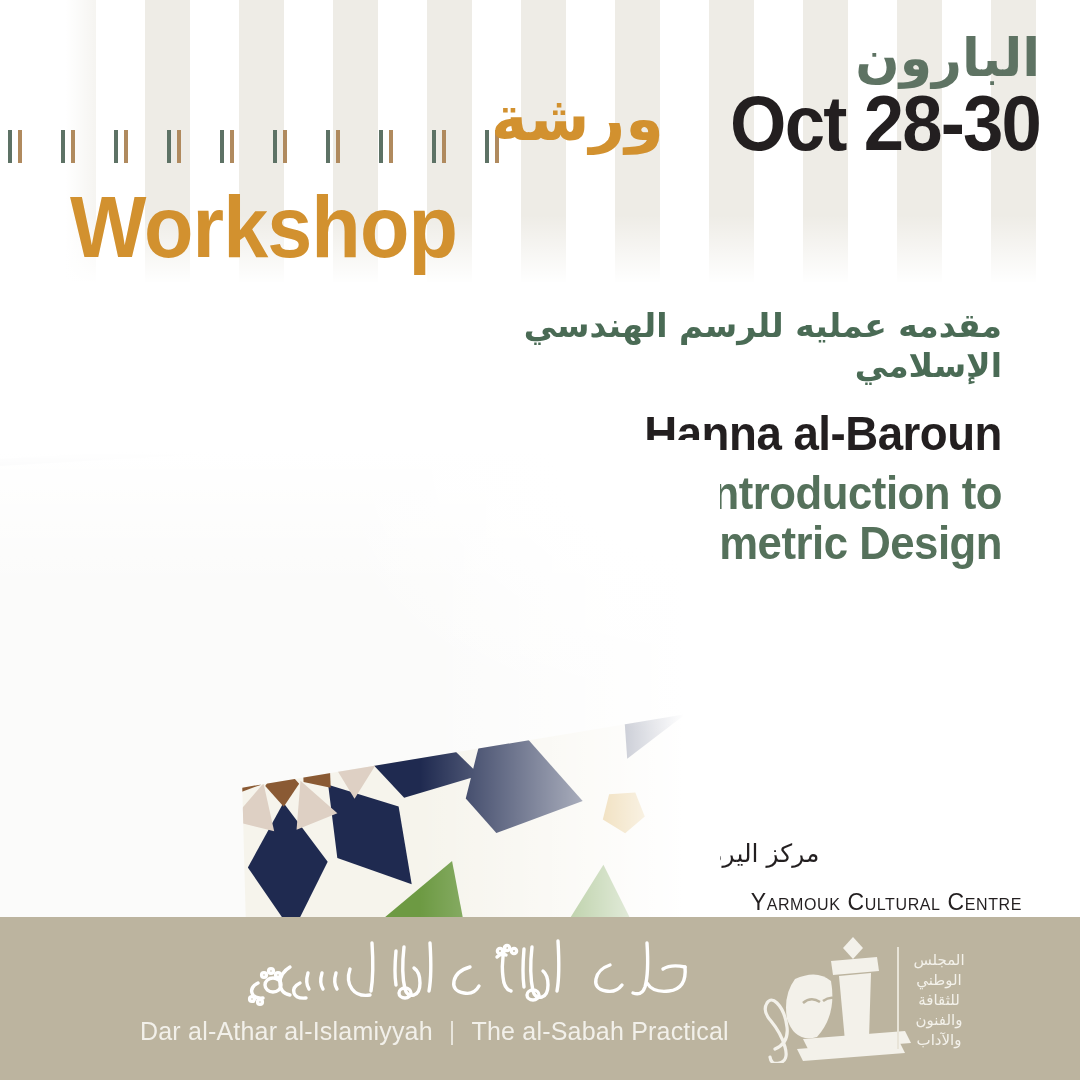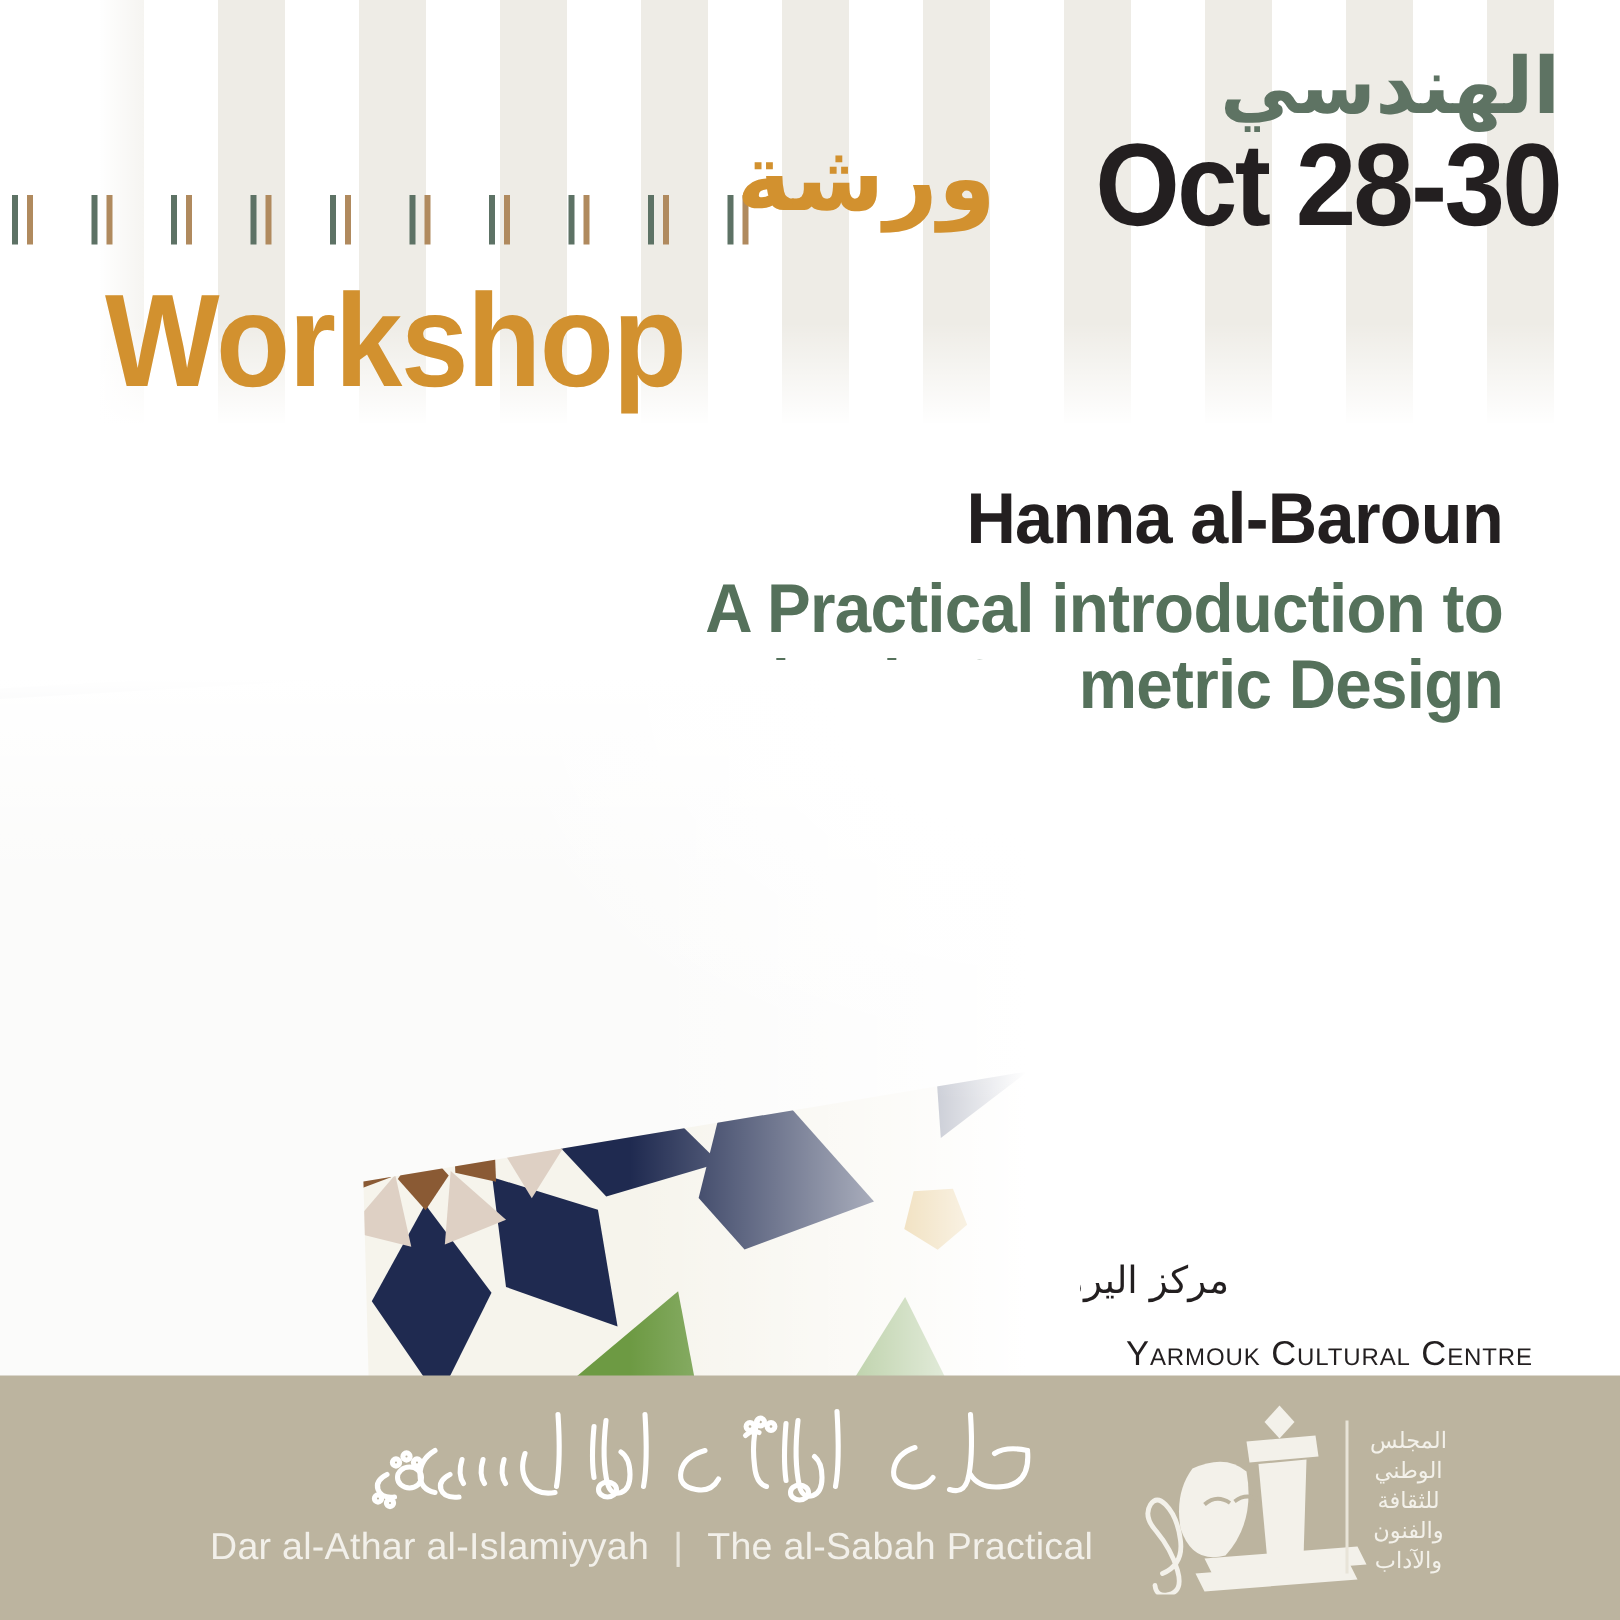--- a/index.html
+++ b/index.html
@@ -190,26 +190,27 @@
     <span class="dashgrp">
         <i class="g"></i>
         <i class="b"></i>
       </span>
     <span class="dashgrp">
         <i class="g"></i>
         <i class="b"></i>
       </span>
   </div>
 
-  <div class="ar-month">الهندسي</div>
+  <div class="ar-month">البارون</div>
   <div class="datetext">Oct 28-30</div>
   <div class="ar-workshop">ورشة</div>
   <div class="workshop">Workshop</div>
 
   <div class="block">
+    <div class="sub-ar">مقدمه عمليه للرسم الهندسي الإسلامي</div>
     <div class="spk-en">Hanna al-Baroun</div>
     <div class="sub-en">A Practical introduction to</div>
     <div class="sub-en" style="margin-top:0">Islamic Geometric Design</div>
   </div>
 
   <div class="venue">
     <div class="venue-ar">
       <span>مركز اليرموك الثقافي</span>
       <span class="time">5PM</span>
     </div>

